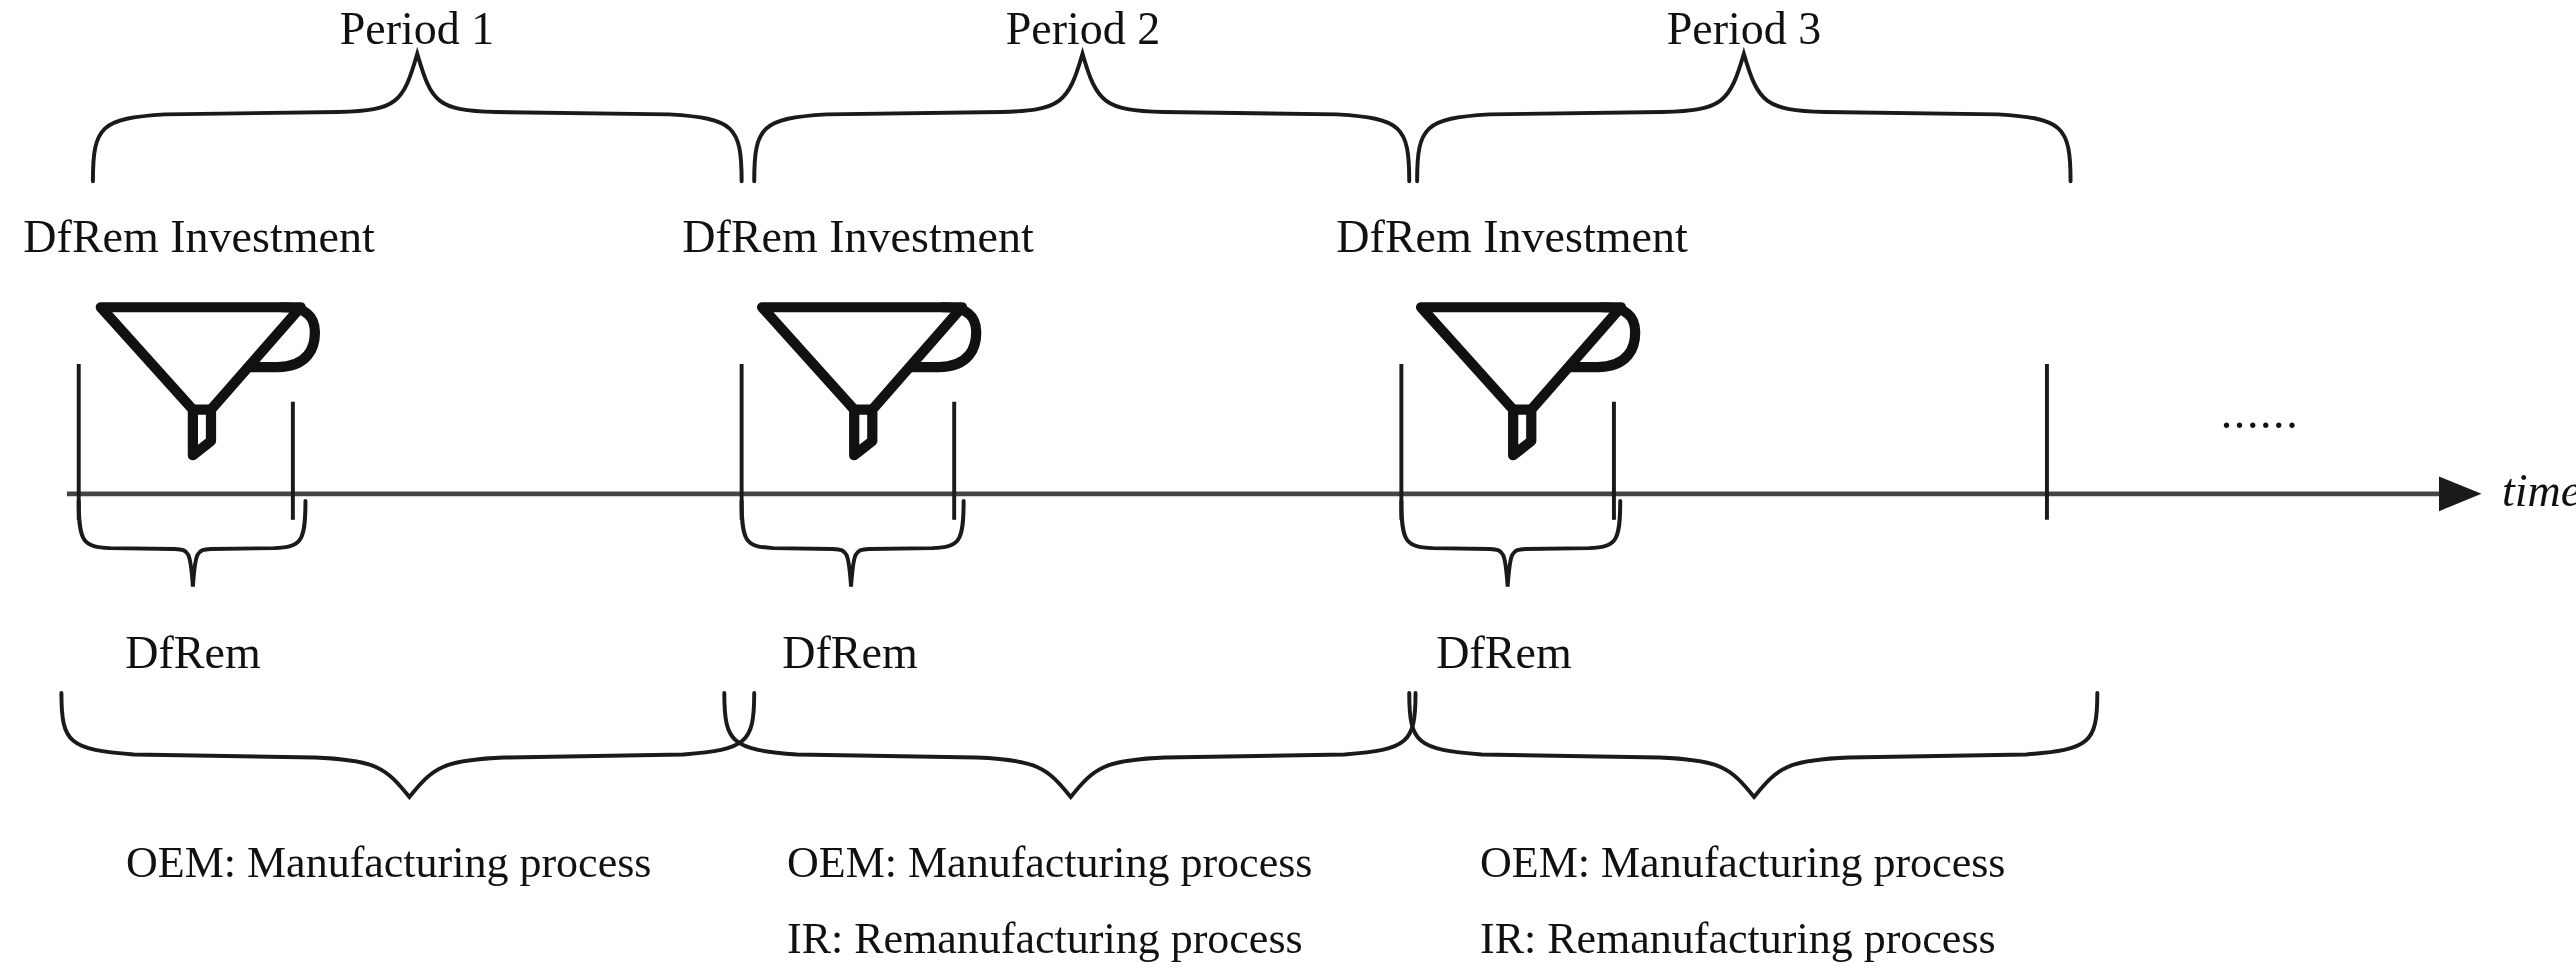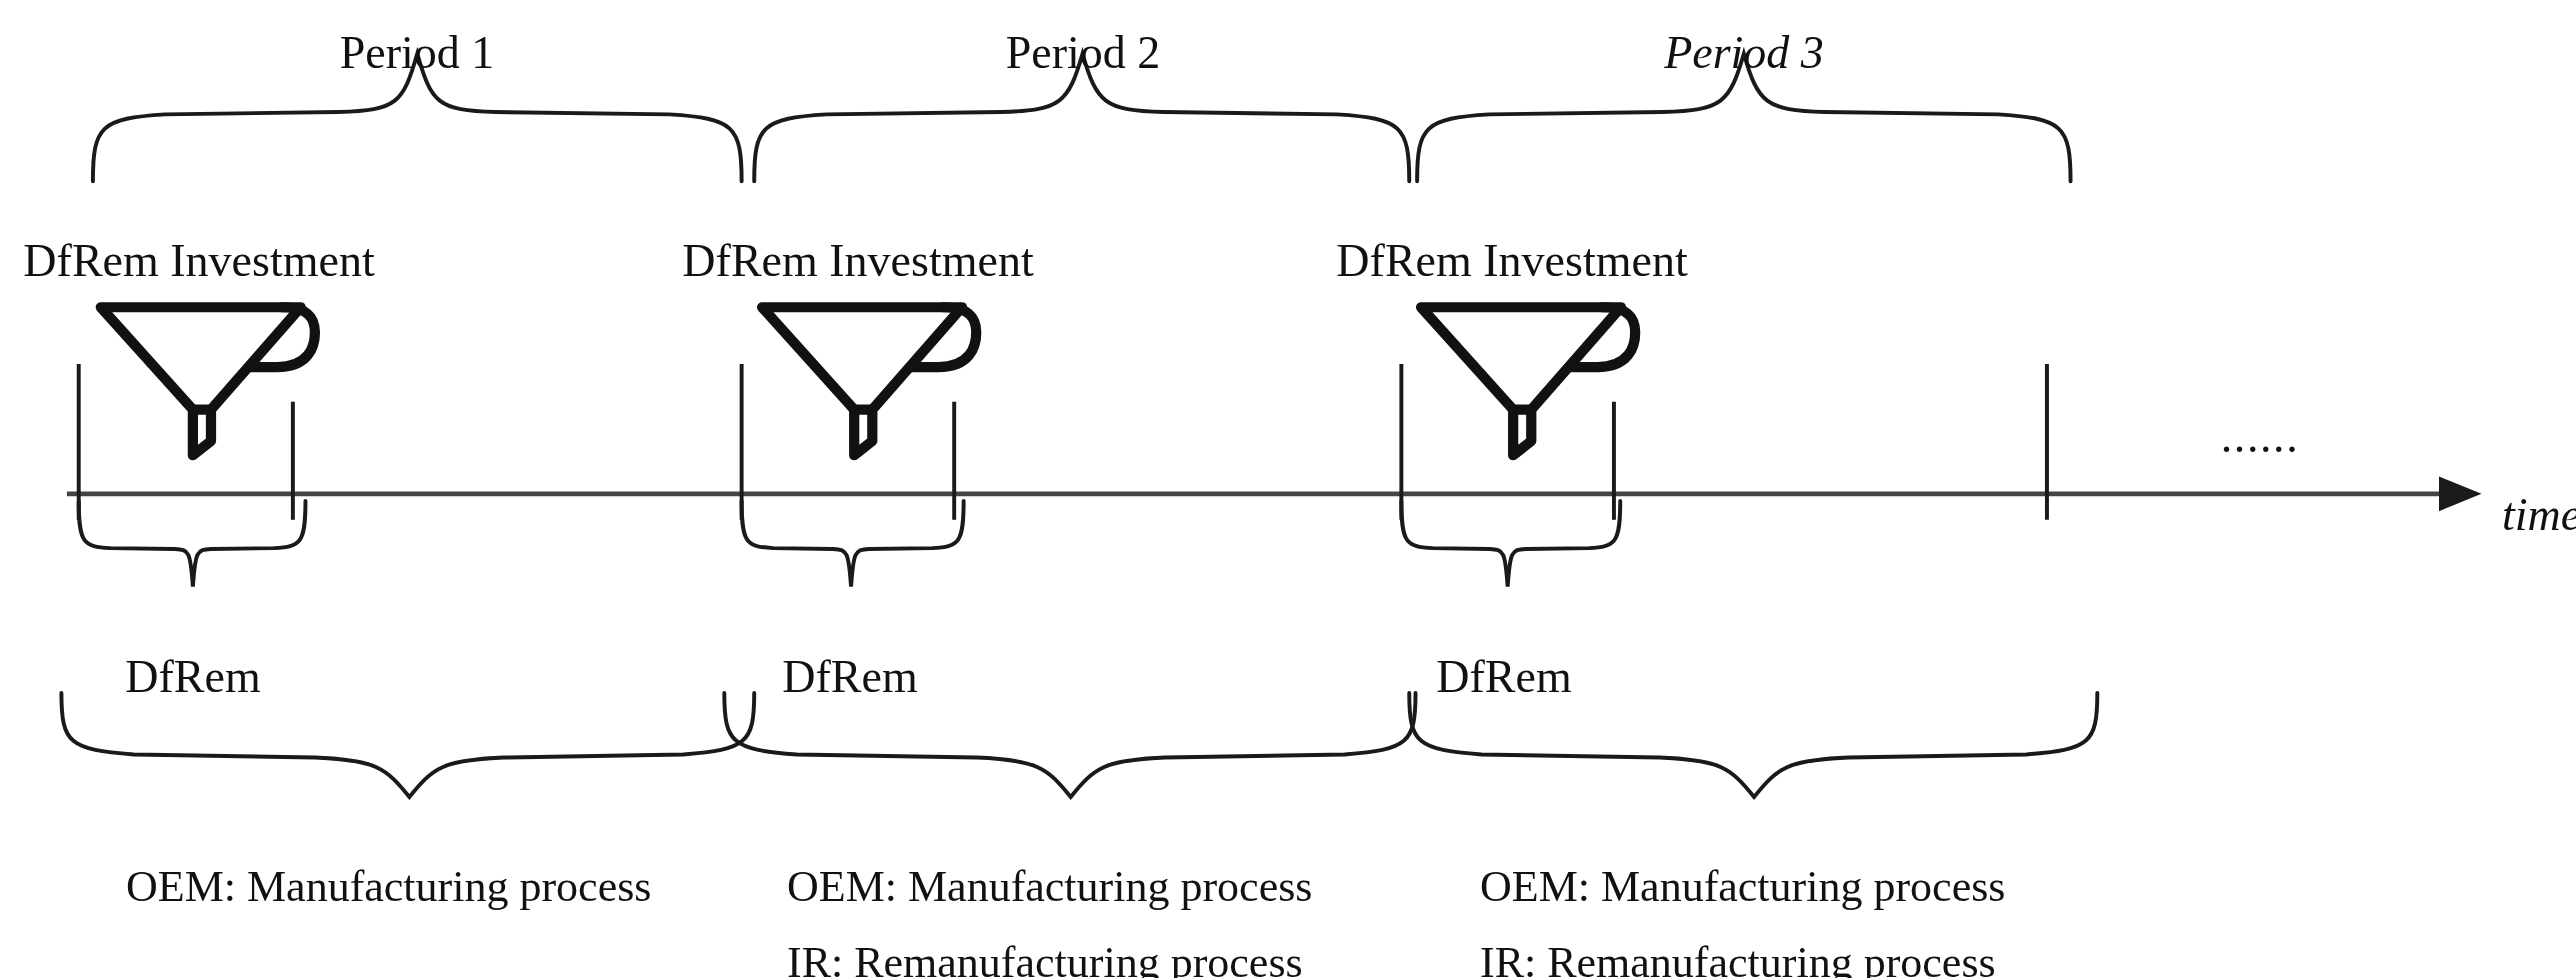--- a/index.html
+++ b/index.html
@@ -24,21 +24,20 @@
     top: 0;
     width: 2576px;
     height: 979px;
   }
   .lbl {
     position: absolute;
     white-space: nowrap;
     font-family: "Liberation Serif", "DejaVu Serif", serif;
     color: #111111;
     line-height: 1;
-    margin-top: 24px;
   }
   .period-label {
     font-size: 46px;
     text-align: center;
   }
   .invest-label {
     font-size: 46px;
     text-align: left;
   }
   .dfrem-label {
@@ -179,21 +178,21 @@
                C 2186,965 2198,975 2228,1012
                C 2258,975 2270,965 2348,962
                L 2574,958
                C 2654,952 2664,944 2664,880"></path>
     </g>
 
   </svg>
 
   <div class="lbl period-label centered" style="left:417px; top:6.3px;">Period 1</div>
   <div class="lbl period-label centered" style="left:1083px; top:6.3px;font-family:Liberation Serif, serif;">Period 2</div>
-  <div class="lbl period-label centered" style="left:1744px; top:6.3px;font-style:italic;">Period 3</div>
+  <div class="lbl period-label centered" style="left:1744px; top:6.3px;">Period 3</div>
 
   <div class="lbl invest-label centered" style="left:199px; top:214px;">DfRem Investment</div>
   <div class="lbl invest-label centered" style="left:858px; top:214px;">DfRem Investment</div>
   <div class="lbl invest-label centered" style="left:1512px; top:214px;">DfRem Investment</div>
 
   <div class="lbl dfrem-label centered" style="left:193px; top:630px;">DfRem</div>
   <div class="lbl dfrem-label centered" style="left:850px; top:630px;">DfRem</div>
   <div class="lbl dfrem-label centered" style="left:1504px; top:630px;">DfRem</div>
 
   <div class="lbl proc-label" style="left:126px; top:841px;">OEM: Manufacturing process</div>

